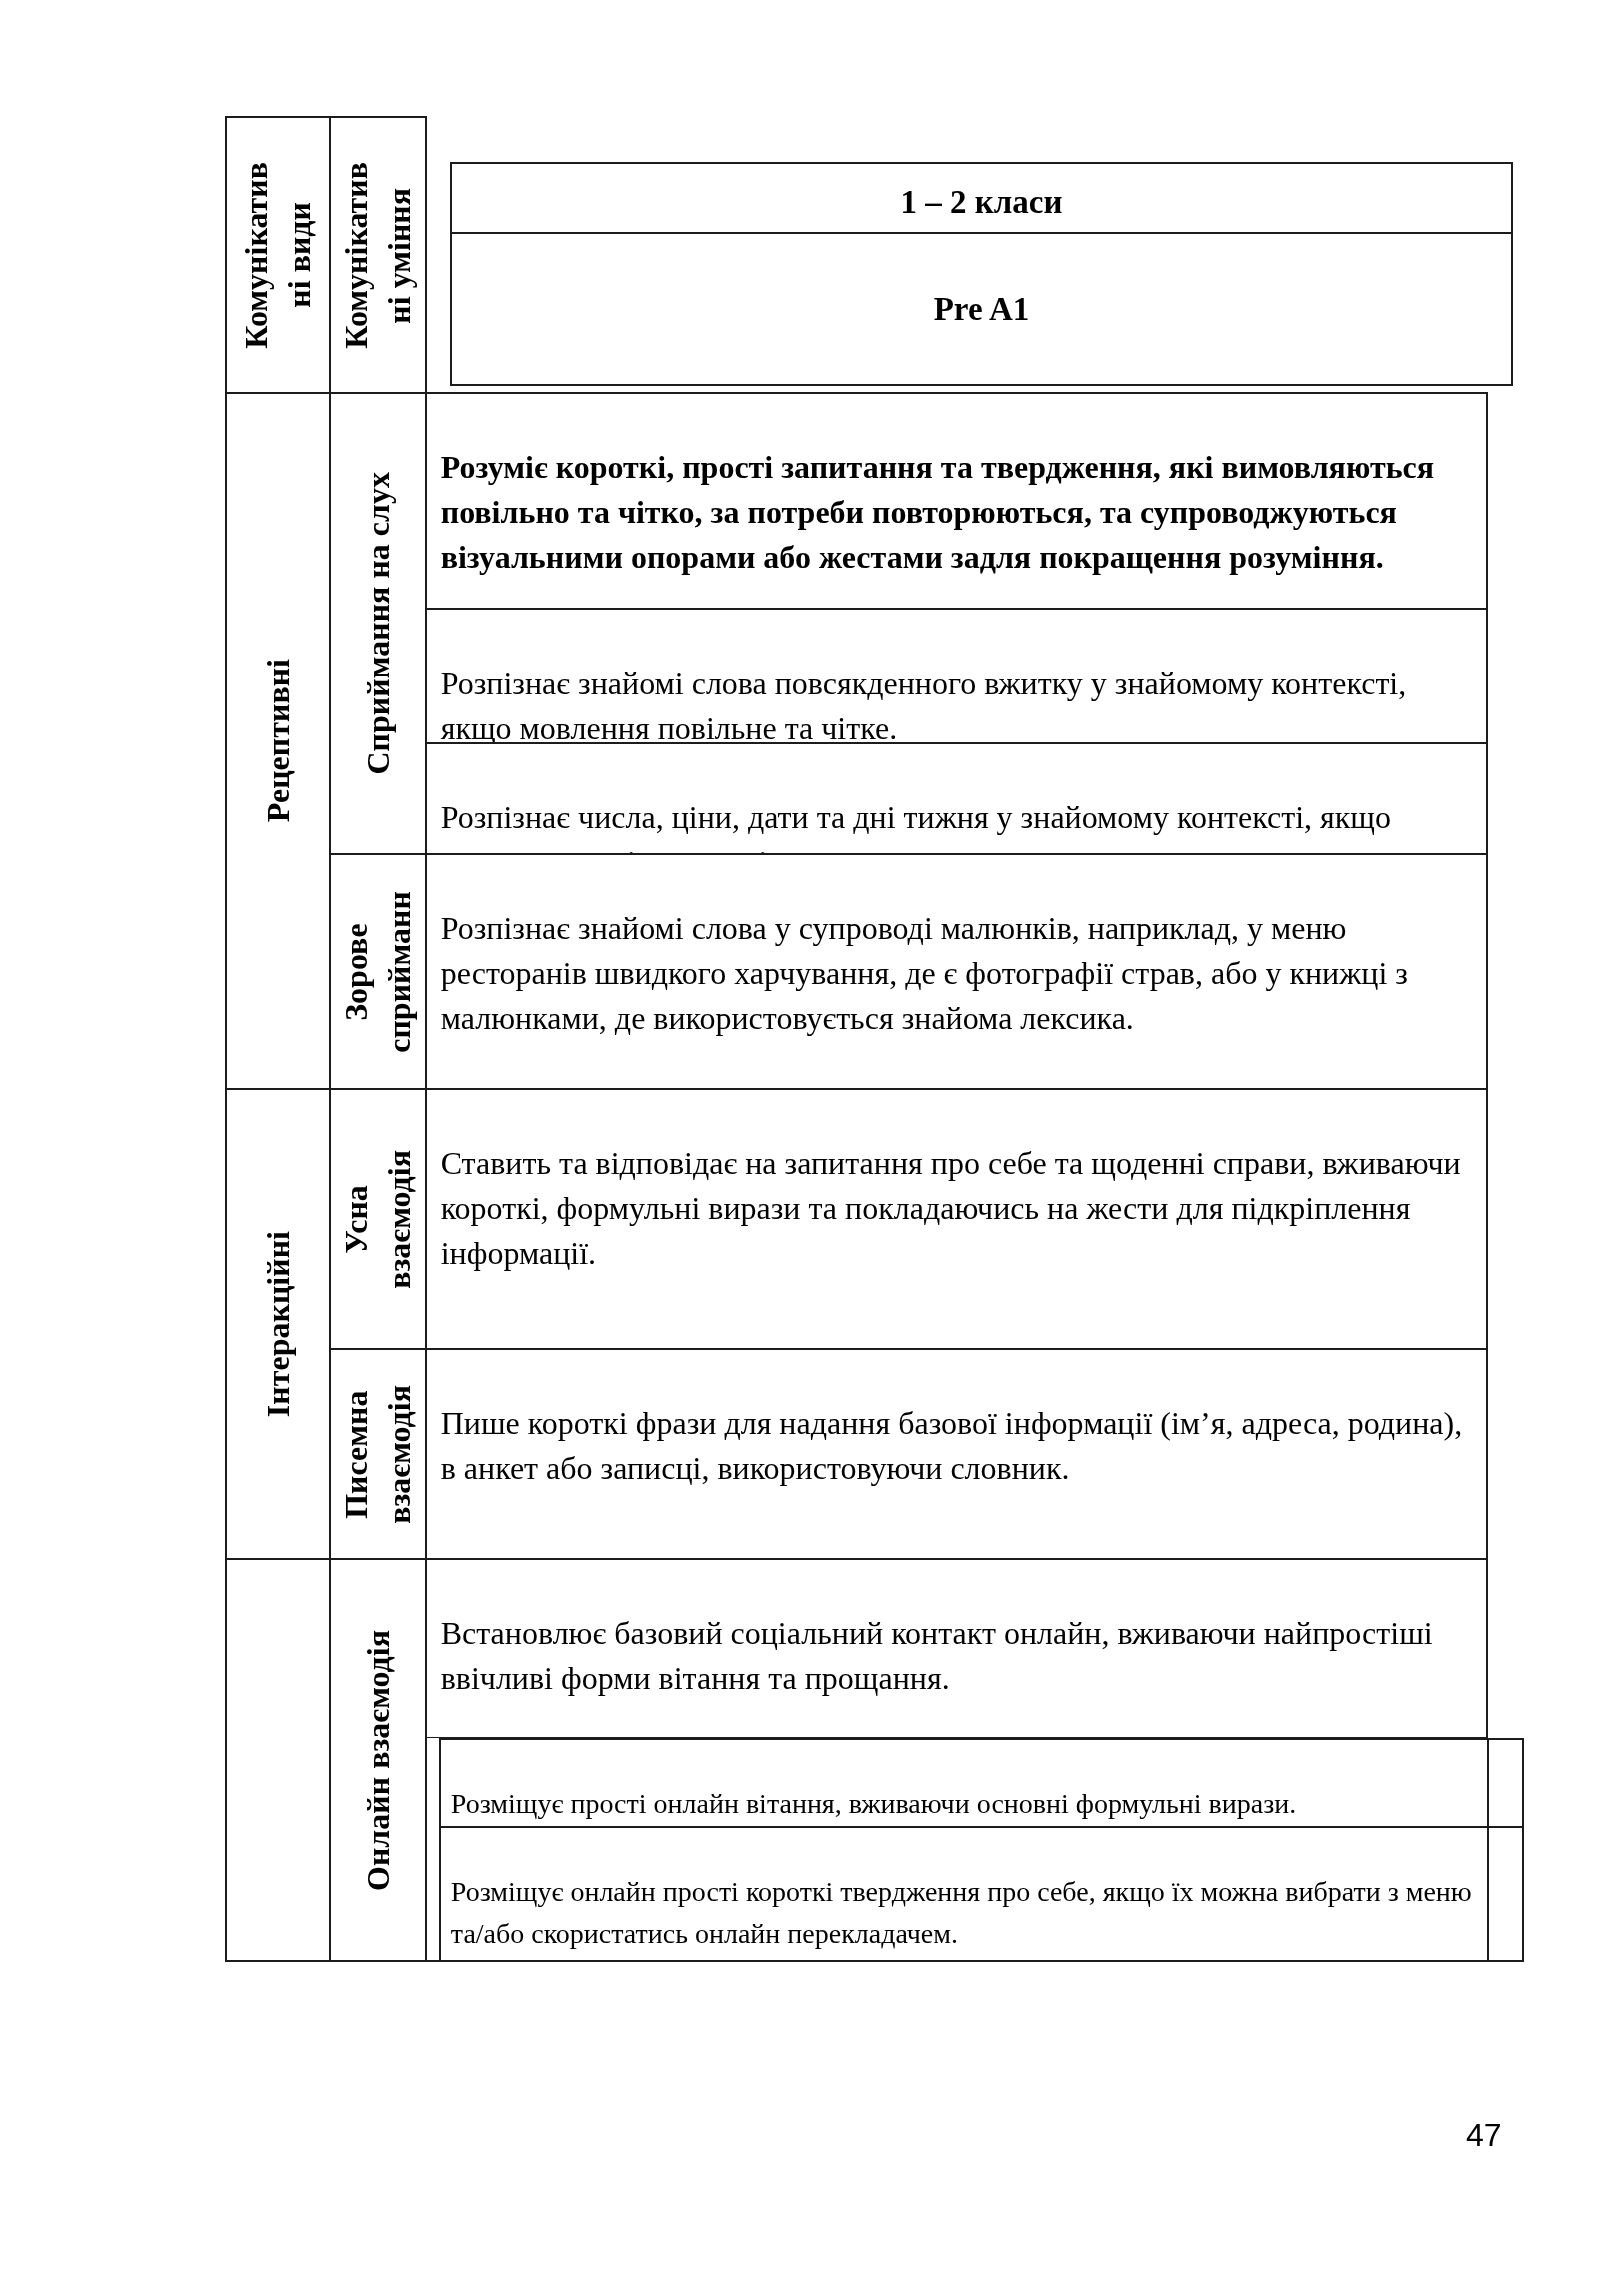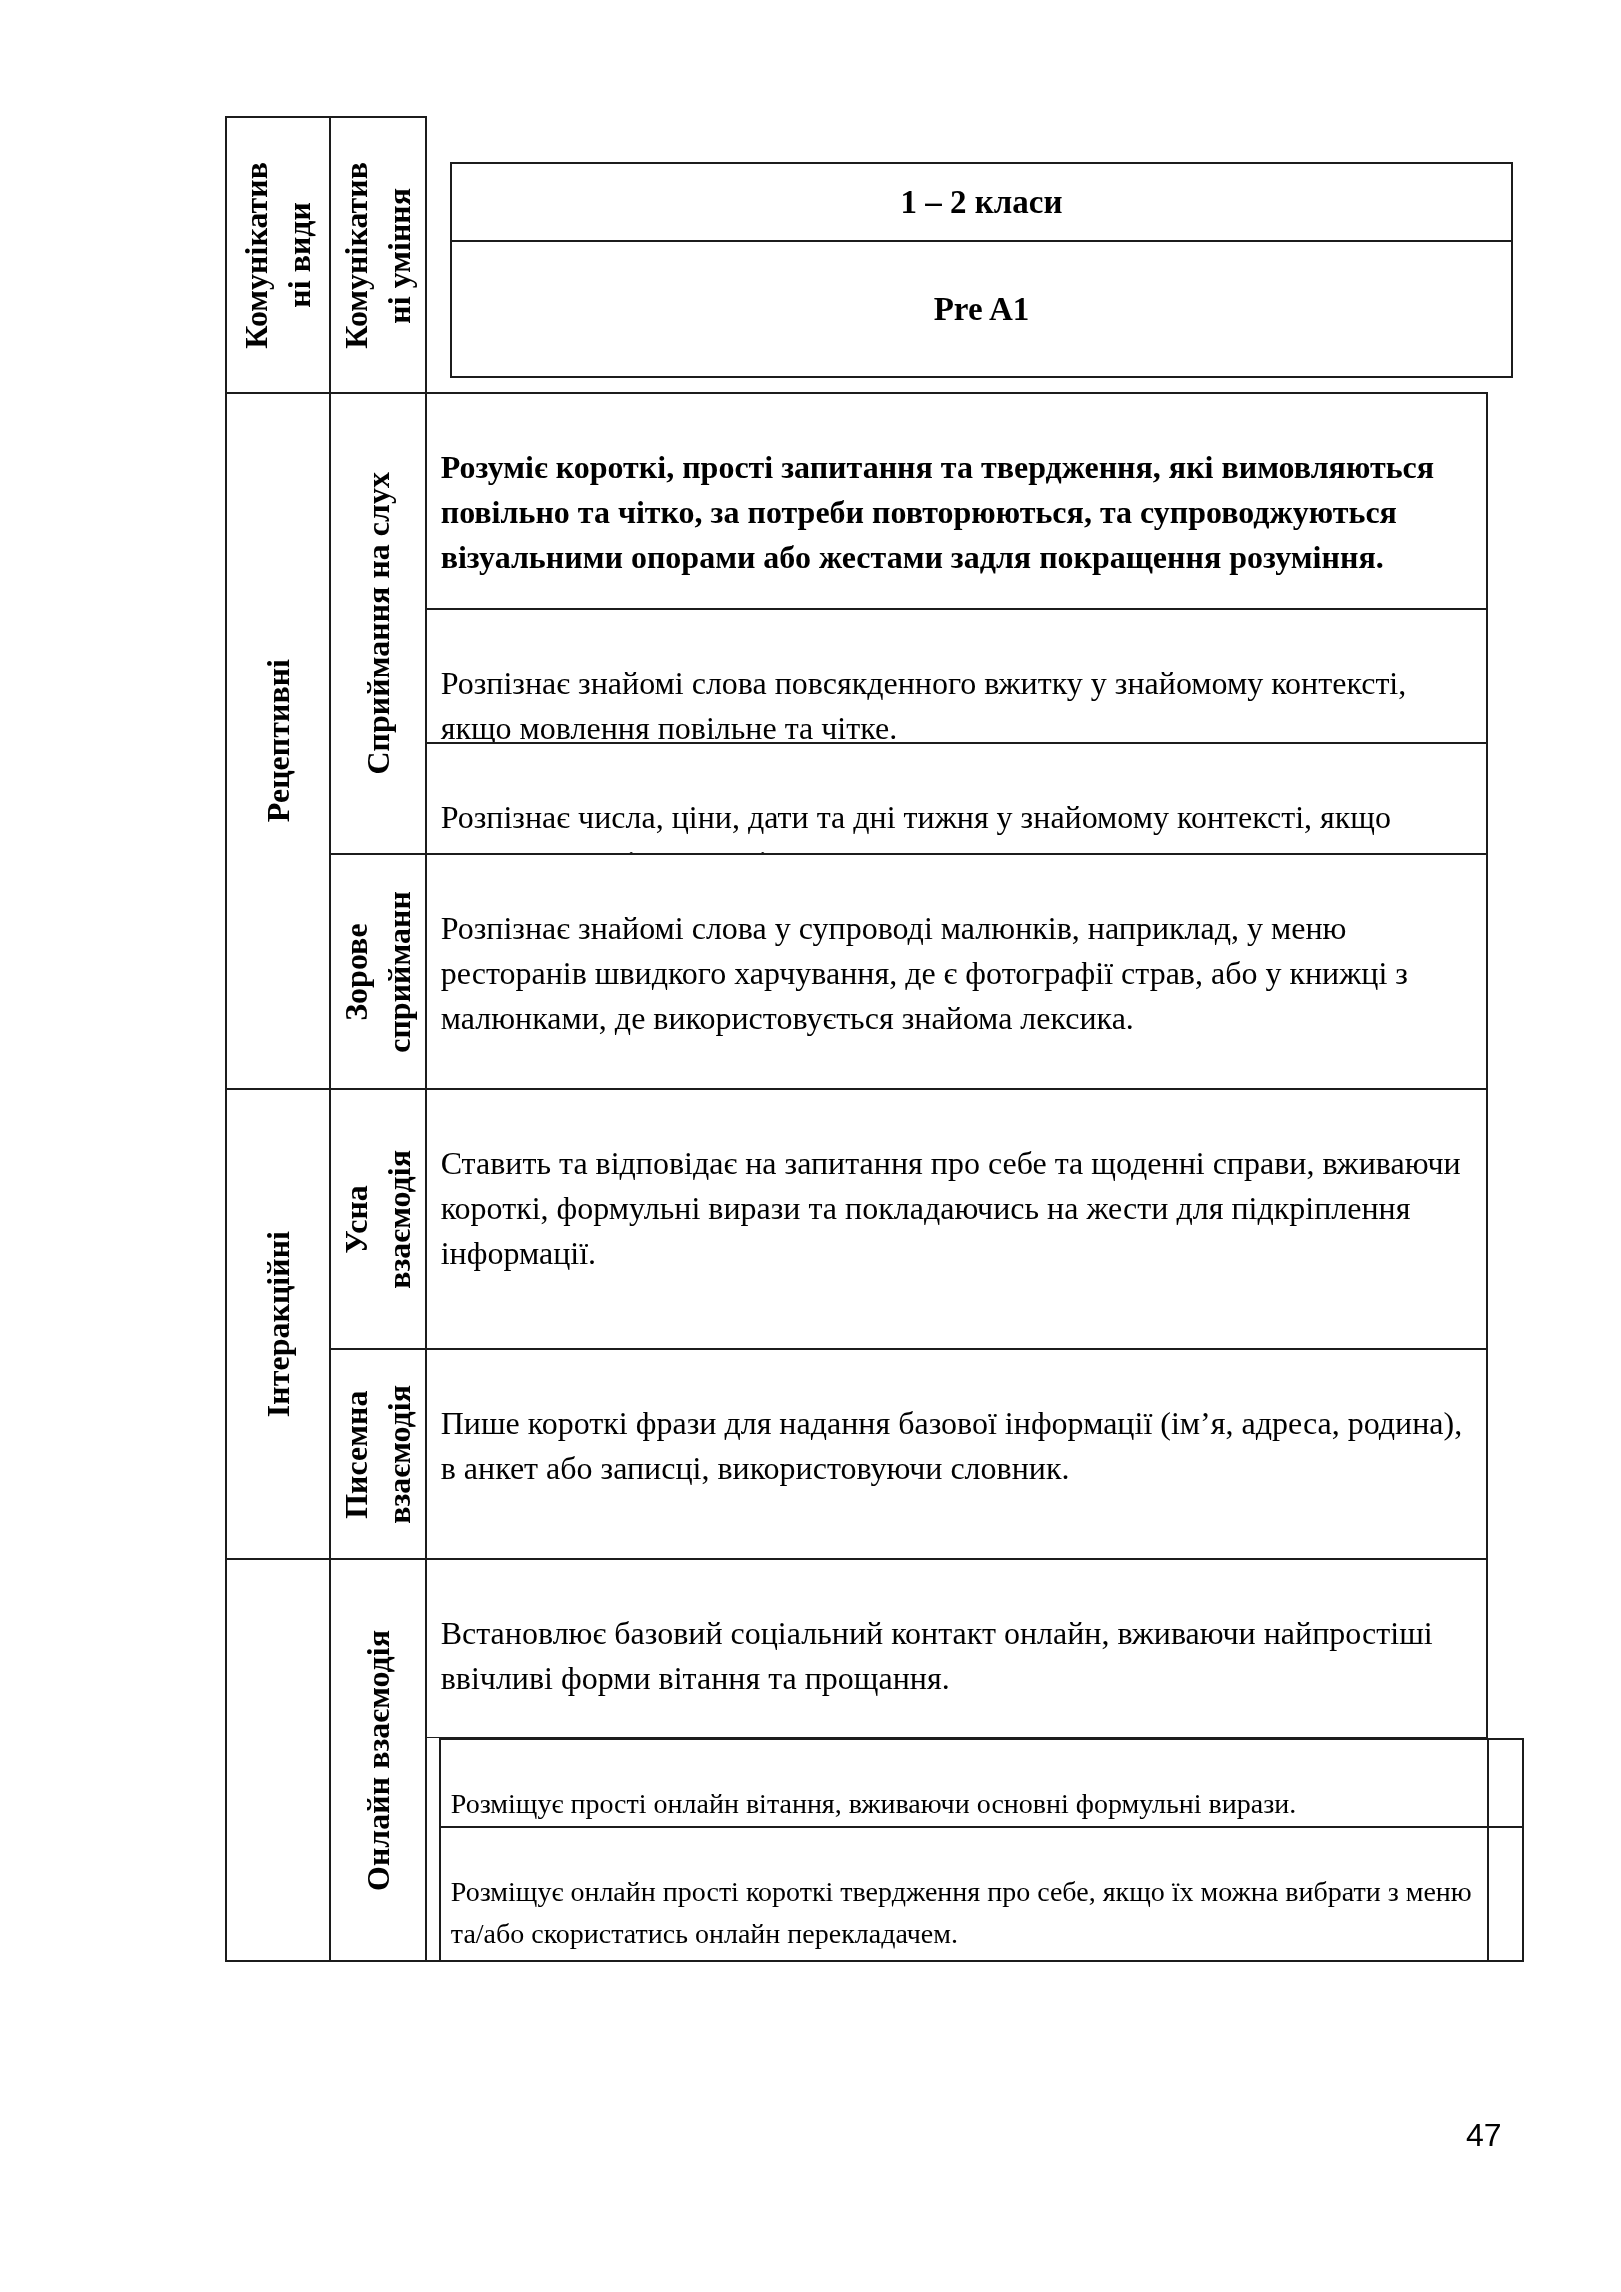--- a/index.html
+++ b/index.html
@@ -74,21 +74,21 @@
 ні види</span>
   </div>
   <div class="cell v-cell" style="left:329px;top:116px;width:98px;height:278px;">
     <span class="v-text">Комунікатив
 ні уміння</span>
   </div>
 
   <div class="cell h-center" style="left:425px;top:162px;width:1063px;height:80px;">
     <span>1 – 2 класи</span>
   </div>
-  <div class="cell h-center" style="left:425px;top:240px;width:1063px;height:138px;">
+  <div class="cell h-center" style="left:425px;top:232px;width:1063px;height:154px;">
     <span>Pre A1</span>
   </div>
 
   <div class="cell v-cell" style="left:225px;top:392px;width:106px;height:698px;">
     <span class="v-text">Рецептивні</span>
   </div>
   <div class="cell v-cell" style="left:329px;top:392px;width:98px;height:463px;">
     <span class="v-text">Сприймання на слух</span>
   </div>
   <div class="cell v-cell" style="left:329px;top:853px;width:98px;height:237px;">

